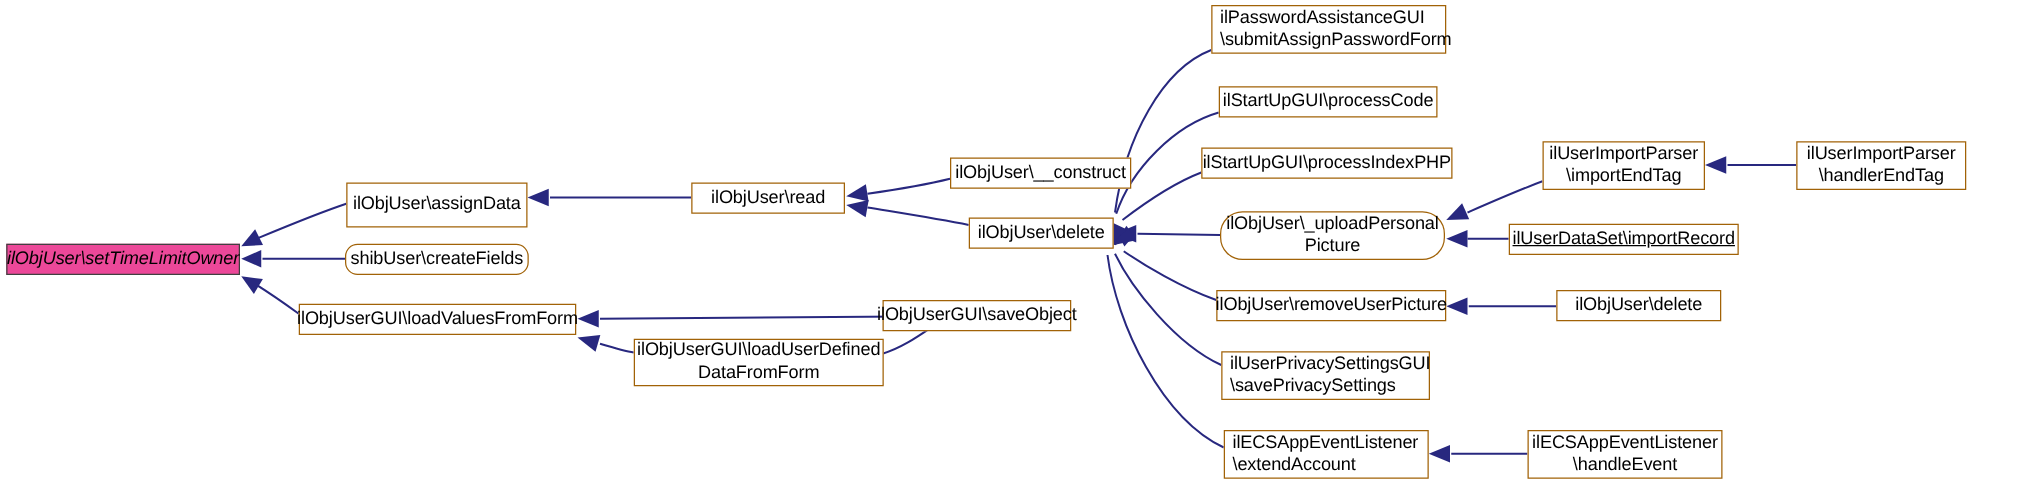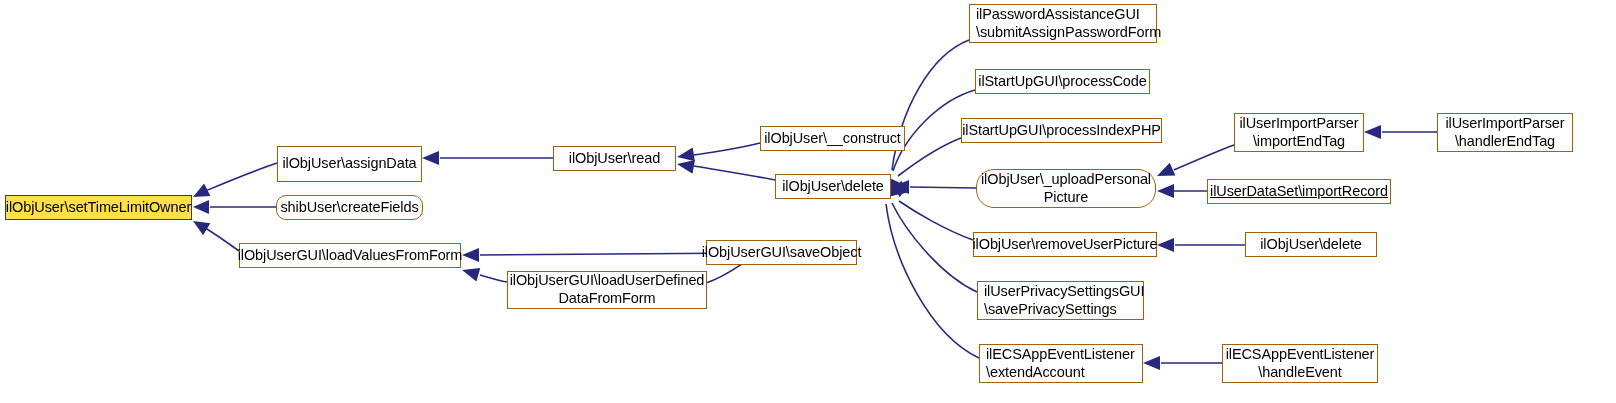--- a/index.html
+++ b/index.html
@@ -33,22 +33,23 @@
     line-height: 1.22;
     display: flex;
     align-items: center;
     justify-content: center;
     text-align: center;
     white-space: pre-line;
     letter-spacing: -0.1px;
     z-index: 2;
   }
   .gnode.root {
-    background: #fde047;
+    background: #ec4899;
     border-color: #404040;
+    font-style: italic;
   }
   .gnode.leftalign {
     justify-content: flex-start;
     text-align: left;
     padding-left: 6px;
   }
   .edge-path {
     fill: none;
     stroke: #28287f;
     stroke-width: 1.6px;

